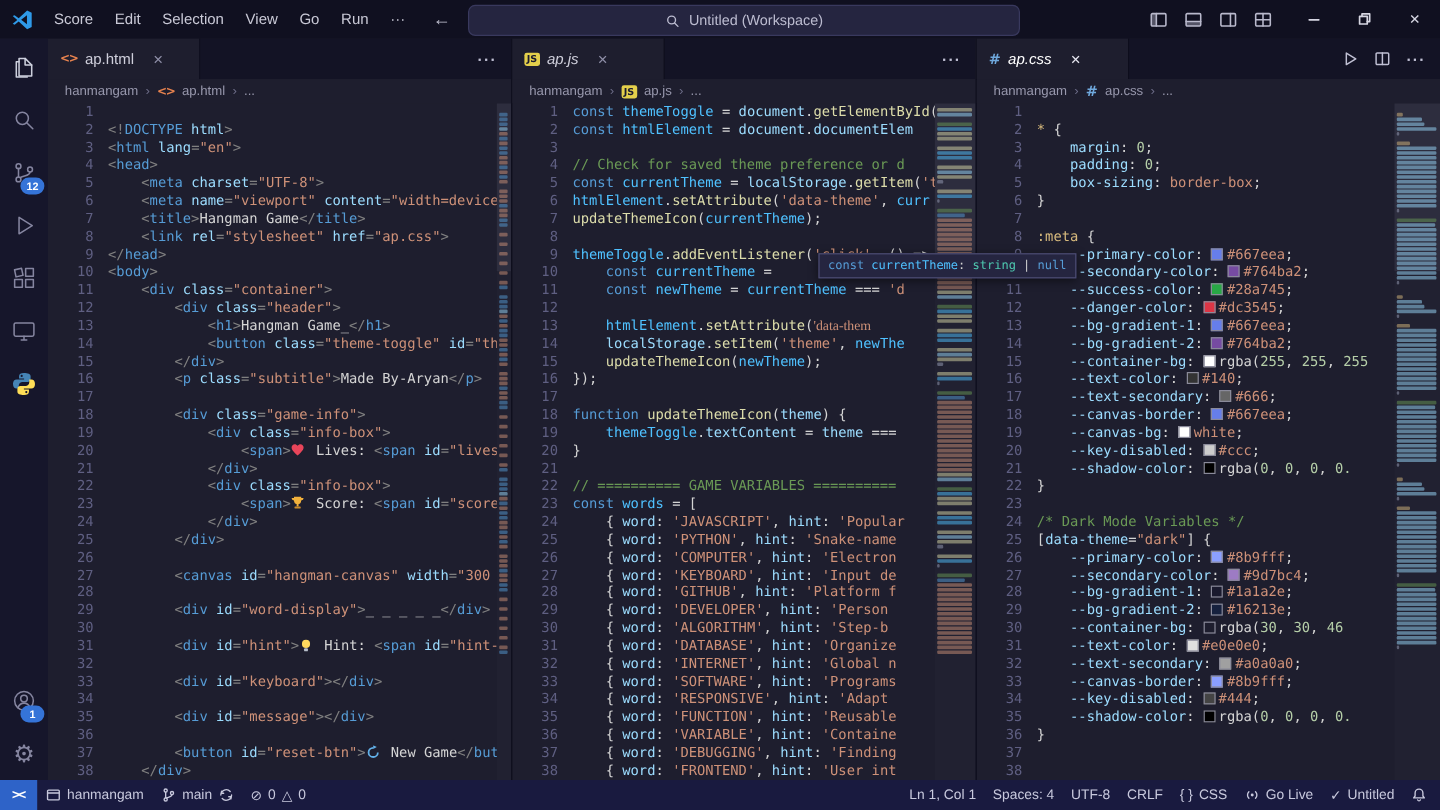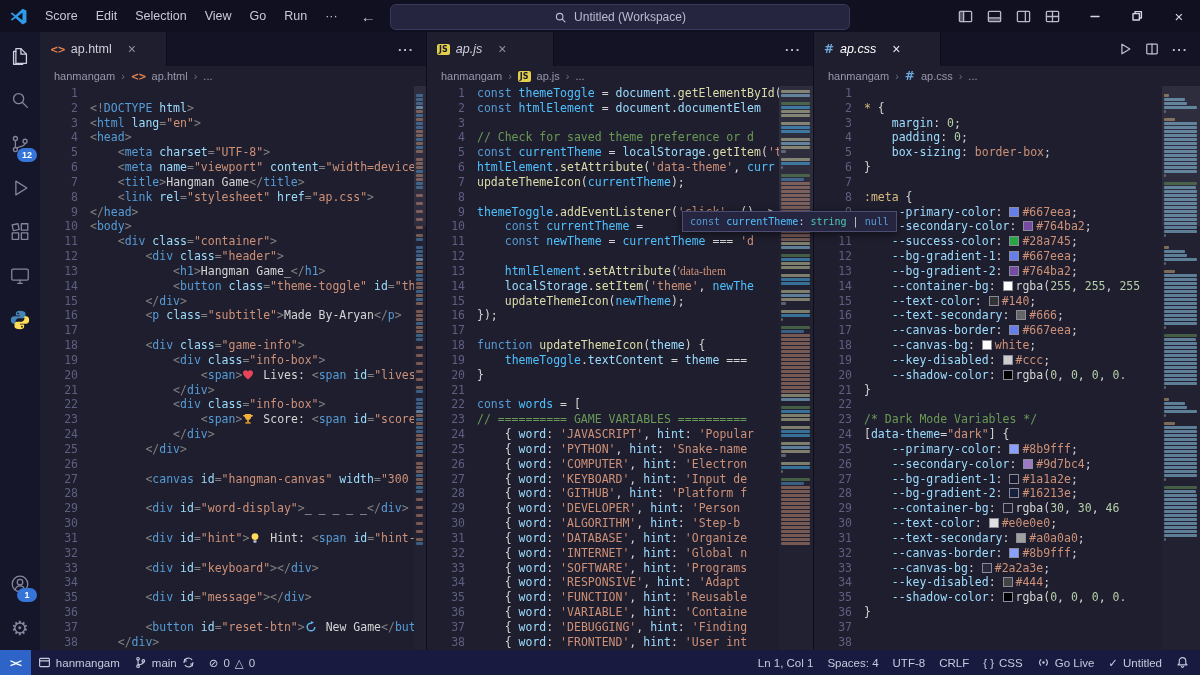--- a/index.html
+++ b/index.html
@@ -518,22 +518,22 @@
             <div class="cl"></div>
             <div class="cl"><span style="color: rgb(212, 212, 212);">    </span><span style="color: rgb(79, 193, 255);">htmlElement</span><span style="color: rgb(212, 212, 212);">.</span><span style="color: rgb(220, 220, 170);">setAttribute</span><span style="color: rgb(212, 212, 212);">(</span><span style="color: rgb(206, 145, 120); font-family: Liberation Serif, serif;">'data-them</span></div>
             <div class="cl"><span style="color: rgb(212, 212, 212);">    </span><span style="color: rgb(156, 220, 254);">localStorage</span><span style="color: rgb(212, 212, 212);">.</span><span style="color: rgb(220, 220, 170);">setItem</span><span style="color: rgb(212, 212, 212);">(</span><span style="color: rgb(206, 145, 120);">'theme'</span><span style="color: rgb(212, 212, 212);">, </span><span style="color: rgb(79, 193, 255);">newThe</span></div>
             <div class="cl"><span style="color: rgb(212, 212, 212);">    </span><span style="color: rgb(220, 220, 170);">updateThemeIcon</span><span style="color: rgb(212, 212, 212);">(</span><span style="color: rgb(79, 193, 255);">newTheme</span><span style="color: rgb(212, 212, 212);">);</span></div>
             <div class="cl"><span style="color: rgb(212, 212, 212);">});</span></div>
             <div class="cl"></div>
             <div class="cl"><span style="color: rgb(86, 156, 214);">function</span><span style="color: rgb(212, 212, 212);"> </span><span style="color: rgb(220, 220, 170);">updateThemeIcon</span><span style="color: rgb(212, 212, 212);">(</span><span style="color: rgb(156, 220, 254);">theme</span><span style="color: rgb(212, 212, 212);">) {</span></div>
             <div class="cl"><span style="color: rgb(212, 212, 212);">    </span><span style="color: rgb(79, 193, 255);">themeToggle</span><span style="color: rgb(212, 212, 212);">.</span><span style="color: rgb(156, 220, 254);">textContent</span><span style="color: rgb(212, 212, 212);"> = </span><span style="color: rgb(156, 220, 254);">theme</span><span style="color: rgb(212, 212, 212);"> === </span></div>
             <div class="cl"><span style="color: rgb(212, 212, 212);">}</span></div>
             <div class="cl"></div>
+            <div class="cl"><span style="color: rgb(106, 153, 85);">// ========== GAME VARIABLES ==========</span></div>
             <div class="cl"><span style="color: rgb(86, 156, 214);">const</span><span style="color: rgb(212, 212, 212);"> </span><span style="color: rgb(79, 193, 255);">words</span><span style="color: rgb(212, 212, 212);"> = [</span></div>
-            <div class="cl"><span style="color: rgb(106, 153, 85);">// ========== GAME VARIABLES ==========</span></div>
             <div class="cl"><span style="color: rgb(212, 212, 212);">    { </span><span style="color: rgb(156, 220, 254);">word</span><span style="color: rgb(212, 212, 212);">: </span><span style="color: rgb(206, 145, 120);">'JAVASCRIPT'</span><span style="color: rgb(212, 212, 212);">, </span><span style="color: rgb(156, 220, 254);">hint</span><span style="color: rgb(212, 212, 212);">: </span><span style="color: rgb(206, 145, 120);">'Popular</span></div>
             <div class="cl"><span style="color: rgb(212, 212, 212);">    { </span><span style="color: rgb(156, 220, 254);">word</span><span style="color: rgb(212, 212, 212);">: </span><span style="color: rgb(206, 145, 120);">'PYTHON'</span><span style="color: rgb(212, 212, 212);">, </span><span style="color: rgb(156, 220, 254);">hint</span><span style="color: rgb(212, 212, 212);">: </span><span style="color: rgb(206, 145, 120);">'Snake-name</span></div>
             <div class="cl"><span style="color: rgb(212, 212, 212);">    { </span><span style="color: rgb(156, 220, 254);">word</span><span style="color: rgb(212, 212, 212);">: </span><span style="color: rgb(206, 145, 120);">'COMPUTER'</span><span style="color: rgb(212, 212, 212);">, </span><span style="color: rgb(156, 220, 254);">hint</span><span style="color: rgb(212, 212, 212);">: </span><span style="color: rgb(206, 145, 120);">'Electron</span></div>
             <div class="cl"><span style="color: rgb(212, 212, 212);">    { </span><span style="color: rgb(156, 220, 254);">word</span><span style="color: rgb(212, 212, 212);">: </span><span style="color: rgb(206, 145, 120);">'KEYBOARD'</span><span style="color: rgb(212, 212, 212);">, </span><span style="color: rgb(156, 220, 254);">hint</span><span style="color: rgb(212, 212, 212);">: </span><span style="color: rgb(206, 145, 120);">'Input de</span></div>
             <div class="cl"><span style="color: rgb(212, 212, 212);">    { </span><span style="color: rgb(156, 220, 254);">word</span><span style="color: rgb(212, 212, 212);">: </span><span style="color: rgb(206, 145, 120);">'GITHUB'</span><span style="color: rgb(212, 212, 212);">, </span><span style="color: rgb(156, 220, 254);">hint</span><span style="color: rgb(212, 212, 212);">: </span><span style="color: rgb(206, 145, 120);">'Platform f</span></div>
             <div class="cl"><span style="color: rgb(212, 212, 212);">    { </span><span style="color: rgb(156, 220, 254);">word</span><span style="color: rgb(212, 212, 212);">: </span><span style="color: rgb(206, 145, 120);">'DEVELOPER'</span><span style="color: rgb(212, 212, 212);">, </span><span style="color: rgb(156, 220, 254);">hint</span><span style="color: rgb(212, 212, 212);">: </span><span style="color: rgb(206, 145, 120);">'Person</span></div>
             <div class="cl"><span style="color: rgb(212, 212, 212);">    { </span><span style="color: rgb(156, 220, 254);">word</span><span style="color: rgb(212, 212, 212);">: </span><span style="color: rgb(206, 145, 120);">'ALGORITHM'</span><span style="color: rgb(212, 212, 212);">, </span><span style="color: rgb(156, 220, 254);">hint</span><span style="color: rgb(212, 212, 212);">: </span><span style="color: rgb(206, 145, 120);">'Step-b</span></div>
             <div class="cl"><span style="color: rgb(212, 212, 212);">    { </span><span style="color: rgb(156, 220, 254);">word</span><span style="color: rgb(212, 212, 212);">: </span><span style="color: rgb(206, 145, 120);">'DATABASE'</span><span style="color: rgb(212, 212, 212);">, </span><span style="color: rgb(156, 220, 254);">hint</span><span style="color: rgb(212, 212, 212);">: </span><span style="color: rgb(206, 145, 120);">'Organize</span></div>
             <div class="cl"><span style="color: rgb(212, 212, 212);">    { </span><span style="color: rgb(156, 220, 254);">word</span><span style="color: rgb(212, 212, 212);">: </span><span style="color: rgb(206, 145, 120);">'INTERNET'</span><span style="color: rgb(212, 212, 212);">, </span><span style="color: rgb(156, 220, 254);">hint</span><span style="color: rgb(212, 212, 212);">: </span><span style="color: rgb(206, 145, 120);">'Global n</span></div>
             <div class="cl"><span style="color: rgb(212, 212, 212);">    { </span><span style="color: rgb(156, 220, 254);">word</span><span style="color: rgb(212, 212, 212);">: </span><span style="color: rgb(206, 145, 120);">'SOFTWARE'</span><span style="color: rgb(212, 212, 212);">, </span><span style="color: rgb(156, 220, 254);">hint</span><span style="color: rgb(212, 212, 212);">: </span><span style="color: rgb(206, 145, 120);">'Programs</span></div>
@@ -735,20 +735,21 @@
             <div class="cl"><span style="color: rgb(215, 186, 125);">*</span><span style="color: rgb(212, 212, 212);"> {</span></div>
             <div class="cl"><span style="color: rgb(212, 212, 212);">    </span><span style="color: rgb(156, 220, 254);">margin</span><span style="color: rgb(212, 212, 212);">: </span><span style="color: rgb(181, 206, 168);">0</span><span style="color: rgb(212, 212, 212);">;</span></div>
             <div class="cl"><span style="color: rgb(212, 212, 212);">    </span><span style="color: rgb(156, 220, 254);">padding</span><span style="color: rgb(212, 212, 212);">: </span><span style="color: rgb(181, 206, 168);">0</span><span style="color: rgb(212, 212, 212);">;</span></div>
             <div class="cl"><span style="color: rgb(212, 212, 212);">    </span><span style="color: rgb(156, 220, 254);">box-sizing</span><span style="color: rgb(212, 212, 212);">: </span><span style="color: rgb(206, 145, 120);">border-box</span><span style="color: rgb(212, 212, 212);">;</span></div>
             <div class="cl"><span style="color: rgb(212, 212, 212);">}</span></div>
             <div class="cl"></div>
             <div class="cl"><span style="color: rgb(215, 186, 125);">:meta</span><span style="color: rgb(212, 212, 212);"> {</span></div>
             <div class="cl"><span style="color: rgb(212, 212, 212);">    </span><span style="color: rgb(156, 220, 254);">--primary-color</span><span style="color: rgb(212, 212, 212);">: </span><span class="swatch" style="background: rgb(102, 126, 234);"></span><span style="color: rgb(206, 145, 120);">#667eea</span><span style="color: rgb(212, 212, 212);">;</span></div>
             <div class="cl"><span style="color: rgb(212, 212, 212);">    </span><span style="color: rgb(156, 220, 254);">--secondary-color</span><span style="color: rgb(212, 212, 212);">: </span><span class="swatch" style="background: rgb(118, 75, 162);"></span><span style="color: rgb(206, 145, 120);">#764ba2</span><span style="color: rgb(212, 212, 212);">;</span></div>
             <div class="cl"><span style="color: rgb(212, 212, 212);">    </span><span style="color: rgb(156, 220, 254);">--success-color</span><span style="color: rgb(212, 212, 212);">: </span><span class="swatch" style="background: rgb(40, 167, 69);"></span><span style="color: rgb(206, 145, 120);">#28a745</span><span style="color: rgb(212, 212, 212);">;</span></div>
+            <div class="cl"><span style="color: rgb(212, 212, 212);">    </span><span style="color: rgb(156, 220, 254);">--danger-color</span><span style="color: rgb(212, 212, 212);">: </span><span class="swatch" style="background: rgb(220, 53, 69);"></span><span style="color: rgb(206, 145, 120);">#dc3545</span><span style="color: rgb(212, 212, 212);">;</span></div>
             <div class="cl"><span style="color: rgb(212, 212, 212);">    </span><span style="color: rgb(156, 220, 254);">--bg-gradient-1</span><span style="color: rgb(212, 212, 212);">: </span><span class="swatch" style="background: rgb(102, 126, 234);"></span><span style="color: rgb(206, 145, 120);">#667eea</span><span style="color: rgb(212, 212, 212);">;</span></div>
             <div class="cl"><span style="color: rgb(212, 212, 212);">    </span><span style="color: rgb(156, 220, 254);">--bg-gradient-2</span><span style="color: rgb(212, 212, 212);">: </span><span class="swatch" style="background: rgb(118, 75, 162);"></span><span style="color: rgb(206, 145, 120);">#764ba2</span><span style="color: rgb(212, 212, 212);">;</span></div>
             <div class="cl"><span style="color: rgb(212, 212, 212);">    </span><span style="color: rgb(156, 220, 254);">--container-bg</span><span style="color: rgb(212, 212, 212);">: </span><span class="swatch" style="background: rgb(255, 255, 255);"></span><span style="color: rgb(212, 212, 212);">rgba(</span><span style="color: rgb(181, 206, 168);">255</span><span style="color: rgb(212, 212, 212);">, </span><span style="color: rgb(181, 206, 168);">255</span><span style="color: rgb(212, 212, 212);">, </span><span style="color: rgb(181, 206, 168);">255</span></div>
             <div class="cl"><span style="color: rgb(212, 212, 212);">    </span><span style="color: rgb(156, 220, 254);">--text-color</span><span style="color: rgb(212, 212, 212);">: </span><span class="swatch" style="background: rgb(51, 51, 51);"></span><span style="color: rgb(206, 145, 120);">#140</span><span style="color: rgb(212, 212, 212);">;</span></div>
             <div class="cl"><span style="color: rgb(212, 212, 212);">    </span><span style="color: rgb(156, 220, 254);">--text-secondary</span><span style="color: rgb(212, 212, 212);">: </span><span class="swatch" style="background: rgb(102, 102, 102);"></span><span style="color: rgb(206, 145, 120);">#666</span><span style="color: rgb(212, 212, 212);">;</span></div>
             <div class="cl"><span style="color: rgb(212, 212, 212);">    </span><span style="color: rgb(156, 220, 254);">--canvas-border</span><span style="color: rgb(212, 212, 212);">: </span><span class="swatch" style="background: rgb(102, 126, 234);"></span><span style="color: rgb(206, 145, 120);">#667eea</span><span style="color: rgb(212, 212, 212);">;</span></div>
             <div class="cl"><span style="color: rgb(212, 212, 212);">    </span><span style="color: rgb(156, 220, 254);">--canvas-bg</span><span style="color: rgb(212, 212, 212);">: </span><span class="swatch" style="background: rgb(255, 255, 255);"></span><span style="color: rgb(206, 145, 120);">white</span><span style="color: rgb(212, 212, 212);">;</span></div>
             <div class="cl"><span style="color: rgb(212, 212, 212);">    </span><span style="color: rgb(156, 220, 254);">--key-disabled</span><span style="color: rgb(212, 212, 212);">: </span><span class="swatch" style="background: rgb(204, 204, 204);"></span><span style="color: rgb(206, 145, 120);">#ccc</span><span style="color: rgb(212, 212, 212);">;</span></div>
             <div class="cl"><span style="color: rgb(212, 212, 212);">    </span><span style="color: rgb(156, 220, 254);">--shadow-color</span><span style="color: rgb(212, 212, 212);">: </span><span class="swatch" style="background: rgb(0, 0, 0);"></span><span style="color: rgb(212, 212, 212);">rgba(</span><span style="color: rgb(181, 206, 168);">0</span><span style="color: rgb(212, 212, 212);">, </span><span style="color: rgb(181, 206, 168);">0</span><span style="color: rgb(212, 212, 212);">, </span><span style="color: rgb(181, 206, 168);">0</span><span style="color: rgb(212, 212, 212);">, </span><span style="color: rgb(181, 206, 168);">0.</span></div>
             <div class="cl"><span style="color: rgb(212, 212, 212);">}</span></div>
@@ -756,21 +757,20 @@
             <div class="cl"><span style="color: rgb(106, 153, 85);">/* Dark Mode Variables */</span></div>
             <div class="cl"><span style="color: rgb(212, 212, 212);">[</span><span style="color: rgb(156, 220, 254);">data-theme</span><span style="color: rgb(212, 212, 212);">=</span><span style="color: rgb(206, 145, 120);">"dark"</span><span style="color: rgb(212, 212, 212);">] {</span></div>
             <div class="cl"><span style="color: rgb(212, 212, 212);">    </span><span style="color: rgb(156, 220, 254);">--primary-color</span><span style="color: rgb(212, 212, 212);">: </span><span class="swatch" style="background: rgb(139, 159, 255);"></span><span style="color: rgb(206, 145, 120);">#8b9fff</span><span style="color: rgb(212, 212, 212);">;</span></div>
             <div class="cl"><span style="color: rgb(212, 212, 212);">    </span><span style="color: rgb(156, 220, 254);">--secondary-color</span><span style="color: rgb(212, 212, 212);">: </span><span class="swatch" style="background: rgb(157, 123, 196);"></span><span style="color: rgb(206, 145, 120);">#9d7bc4</span><span style="color: rgb(212, 212, 212);">;</span></div>
             <div class="cl"><span style="color: rgb(212, 212, 212);">    </span><span style="color: rgb(156, 220, 254);">--bg-gradient-1</span><span style="color: rgb(212, 212, 212);">: </span><span class="swatch" style="background: rgb(26, 26, 46);"></span><span style="color: rgb(206, 145, 120);">#1a1a2e</span><span style="color: rgb(212, 212, 212);">;</span></div>
             <div class="cl"><span style="color: rgb(212, 212, 212);">    </span><span style="color: rgb(156, 220, 254);">--bg-gradient-2</span><span style="color: rgb(212, 212, 212);">: </span><span class="swatch" style="background: rgb(22, 33, 62);"></span><span style="color: rgb(206, 145, 120);">#16213e</span><span style="color: rgb(212, 212, 212);">;</span></div>
             <div class="cl"><span style="color: rgb(212, 212, 212);">    </span><span style="color: rgb(156, 220, 254);">--container-bg</span><span style="color: rgb(212, 212, 212);">: </span><span class="swatch" style="background: rgb(30, 30, 46);"></span><span style="color: rgb(212, 212, 212);">rgba(</span><span style="color: rgb(181, 206, 168);">30</span><span style="color: rgb(212, 212, 212);">, </span><span style="color: rgb(181, 206, 168);">30</span><span style="color: rgb(212, 212, 212);">, </span><span style="color: rgb(181, 206, 168);">46</span></div>
             <div class="cl"><span style="color: rgb(212, 212, 212);">    </span><span style="color: rgb(156, 220, 254);">--text-color</span><span style="color: rgb(212, 212, 212);">: </span><span class="swatch" style="background: rgb(224, 224, 224);"></span><span style="color: rgb(206, 145, 120);">#e0e0e0</span><span style="color: rgb(212, 212, 212);">;</span></div>
             <div class="cl"><span style="color: rgb(212, 212, 212);">    </span><span style="color: rgb(156, 220, 254);">--text-secondary</span><span style="color: rgb(212, 212, 212);">: </span><span class="swatch" style="background: rgb(160, 160, 160);"></span><span style="color: rgb(206, 145, 120);">#a0a0a0</span><span style="color: rgb(212, 212, 212);">;</span></div>
             <div class="cl"><span style="color: rgb(212, 212, 212);">    </span><span style="color: rgb(156, 220, 254);">--canvas-border</span><span style="color: rgb(212, 212, 212);">: </span><span class="swatch" style="background: rgb(139, 159, 255);"></span><span style="color: rgb(206, 145, 120);">#8b9fff</span><span style="color: rgb(212, 212, 212);">;</span></div>
-            <div class="cl"><span style="color: rgb(212, 212, 212);">    </span><span style="color: rgb(156, 220, 254);">--canvas-bg</span><span style="color: rgb(212, 212, 212);">: </span><span class="swatch" style="background: rgb(42, 42, 62);"></span><span style="color: rgb(206, 145, 120);">#2a2a3e</span><span style="color: rgb(212, 212, 212);">;</span></div>
             <div class="cl"><span style="color: rgb(212, 212, 212);">    </span><span style="color: rgb(156, 220, 254);">--key-disabled</span><span style="color: rgb(212, 212, 212);">: </span><span class="swatch" style="background: rgb(68, 68, 68);"></span><span style="color: rgb(206, 145, 120);">#444</span><span style="color: rgb(212, 212, 212);">;</span></div>
             <div class="cl"><span style="color: rgb(212, 212, 212);">    </span><span style="color: rgb(156, 220, 254);">--shadow-color</span><span style="color: rgb(212, 212, 212);">: </span><span class="swatch" style="background: rgb(0, 0, 0);"></span><span style="color: rgb(212, 212, 212);">rgba(</span><span style="color: rgb(181, 206, 168);">0</span><span style="color: rgb(212, 212, 212);">, </span><span style="color: rgb(181, 206, 168);">0</span><span style="color: rgb(212, 212, 212);">, </span><span style="color: rgb(181, 206, 168);">0</span><span style="color: rgb(212, 212, 212);">, </span><span style="color: rgb(181, 206, 168);">0.</span></div>
             <div class="cl"><span style="color: rgb(212, 212, 212);">}</span></div>
             <div class="cl"></div>
           </div>
         <div class="minimap">
             <div class="mini-thumb"></div>
             <div class="bar"></div>
             <div class="bar" style="width: 4.5px; background: rgb(215, 186, 125); opacity: 0.5;"></div>
             <div class="bar" style="width: 21px; background: rgb(156, 220, 254); opacity: 0.5;"></div>

